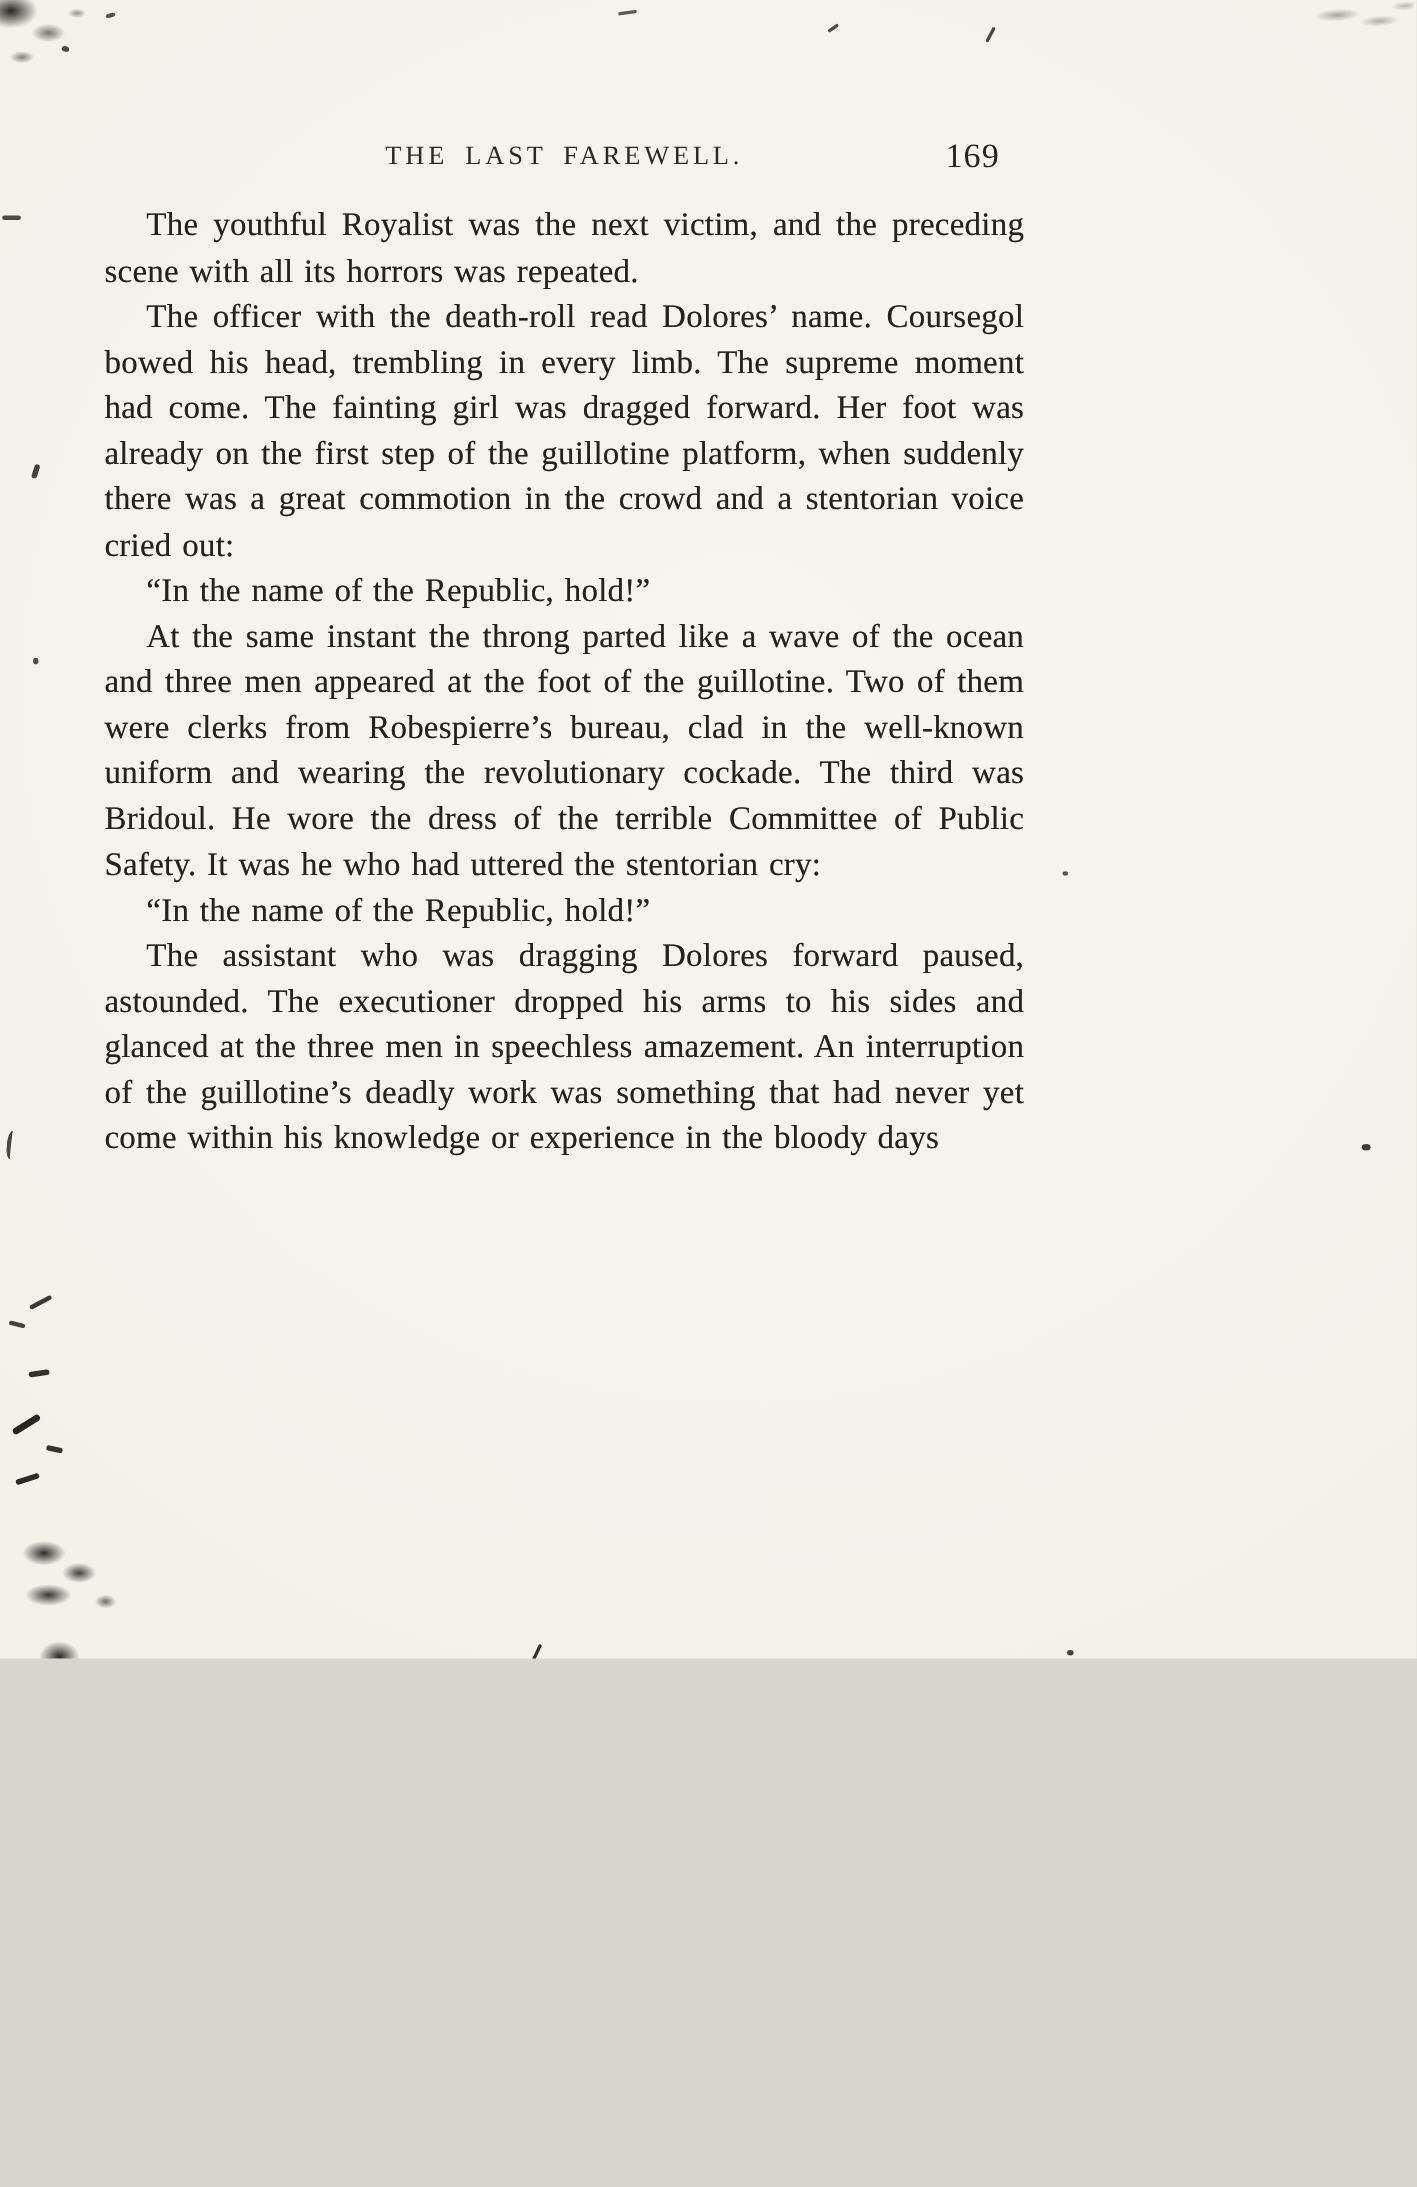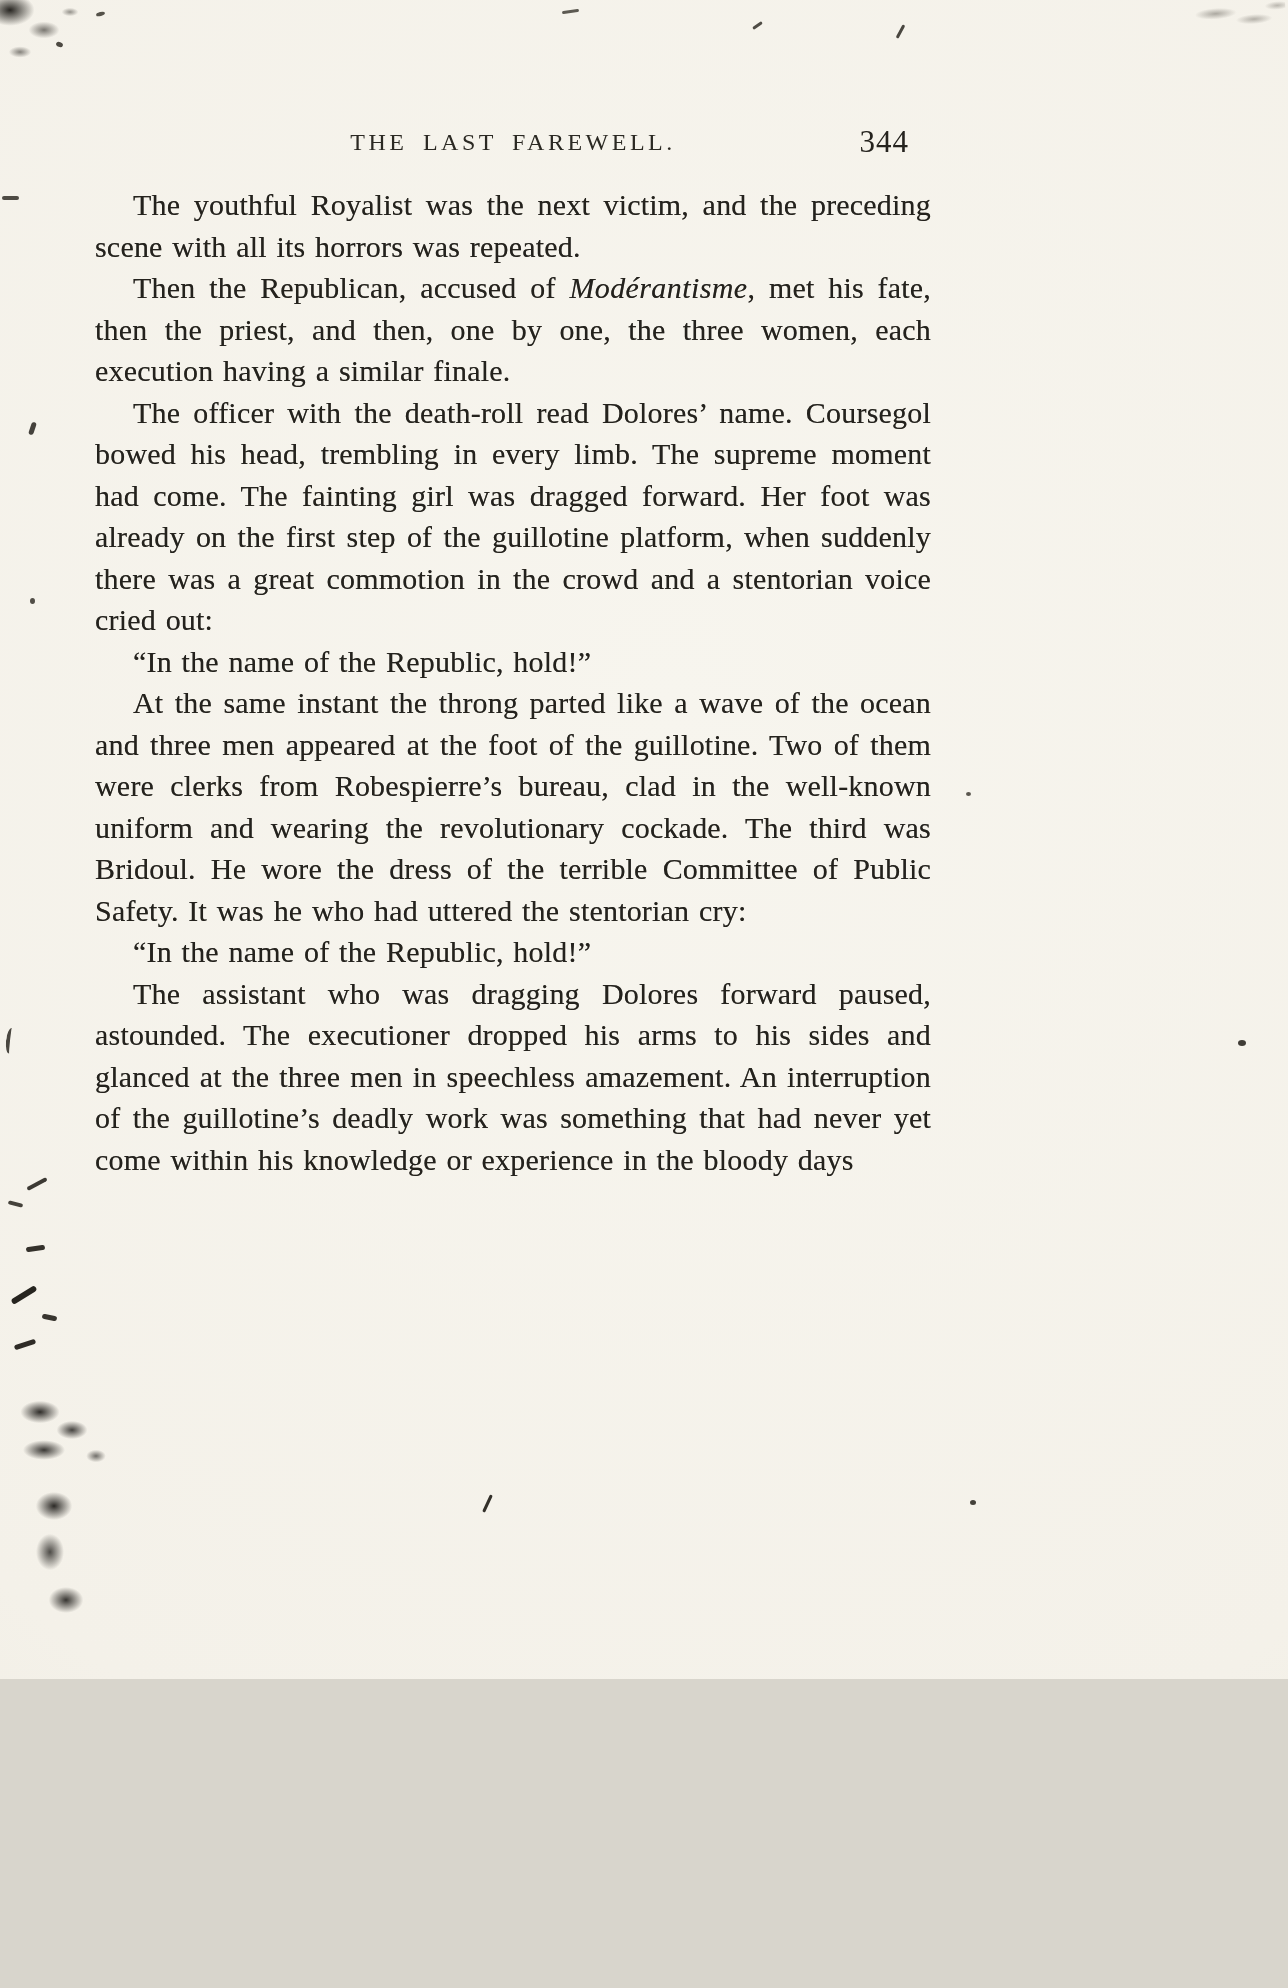--- a/index.html
+++ b/index.html
@@ -3,21 +3,21 @@
 <meta charset="utf-8">
 <style>
   html, body {
     margin: 0;
     padding: 0;
     background: #d8d5cc;
   }
   .page {
     position: relative;
     width: 1288px;
-    height: 1679px;
+    height: 1508px;
     margin: 0 auto;
     overflow: hidden;
     background:
       radial-gradient(ellipse 130% 110% at 52% 42%, var(--paper, #f7f5ee) 0%, #f4f1e9 62%, #ece9de 100%);
     font-family: "Liberation Serif", "DejaVu Serif", serif;
     color: var(--ink, #24221d);
   }
   .content {
     position: absolute;
     left: 95px;
@@ -146,26 +146,25 @@
   <div class="art a-tilde"></div>
   <div class="art a-backslash"></div>
   <div class="art a-dot-right3"></div>
   <div class="art a-mark-bottom"></div>
   <div class="art a-dot-bottom"></div>
   <div class="art a-corner-bl"></div>
 
   <div class="content">
     <header class="page-header">
       <span class="running-title">THE LAST FAREWELL.</span>
-      <span class="page-number">344</span>
+      <span class="page-number">169</span>
     </header>
 
     <main class="page-body">
       <p class="par"><span>The youthful Royalist was the next victim, and the preceding scene with all its horrors was repeated.</span><em></em><span></span></p>
-      <p class="par"><span>Then the Republican, accused of </span><em>Modérantisme</em><span>, met his fate, then the priest, and then, one by one, the three women, each execution having a similar finale.</span></p>
       <p class="par"><span>The officer with the death-roll read Dolores’ name. Coursegol bowed his head, trembling in every limb. The supreme moment had come. The fainting girl was dragged forward. Her foot was already on the first step of the guillotine platform, when suddenly there was a great commotion in the crowd and a stentorian voice cried out:</span><em></em><span></span></p>
       <p class="par"><span>“In the name of the Republic, hold!”</span><em></em><span></span></p>
       <p class="par"><span>At the same instant the throng parted like a wave of the ocean and three men appeared at the foot of the guillotine. Two of them were clerks from Robespierre’s bureau, clad in the well-known uniform and wearing the revolutionary cockade. The third was Bridoul. He wore the dress of the terrible Committee of Public Safety. It was he who had uttered the stentorian cry:</span><em></em><span></span></p>
       <p class="par"><span>“In the name of the Republic, hold!”</span><em></em><span></span></p>
       <p class="par"><span>The assistant who was dragging Dolores forward paused, astounded. The executioner dropped his arms to his sides and glanced at the three men in speechless amazement. An interruption of the guillotine’s deadly work was something that had never yet come within his knowledge or experience in the bloody days</span><em></em><span></span></p>
     </main>
   </div>
 
 </div>
 

